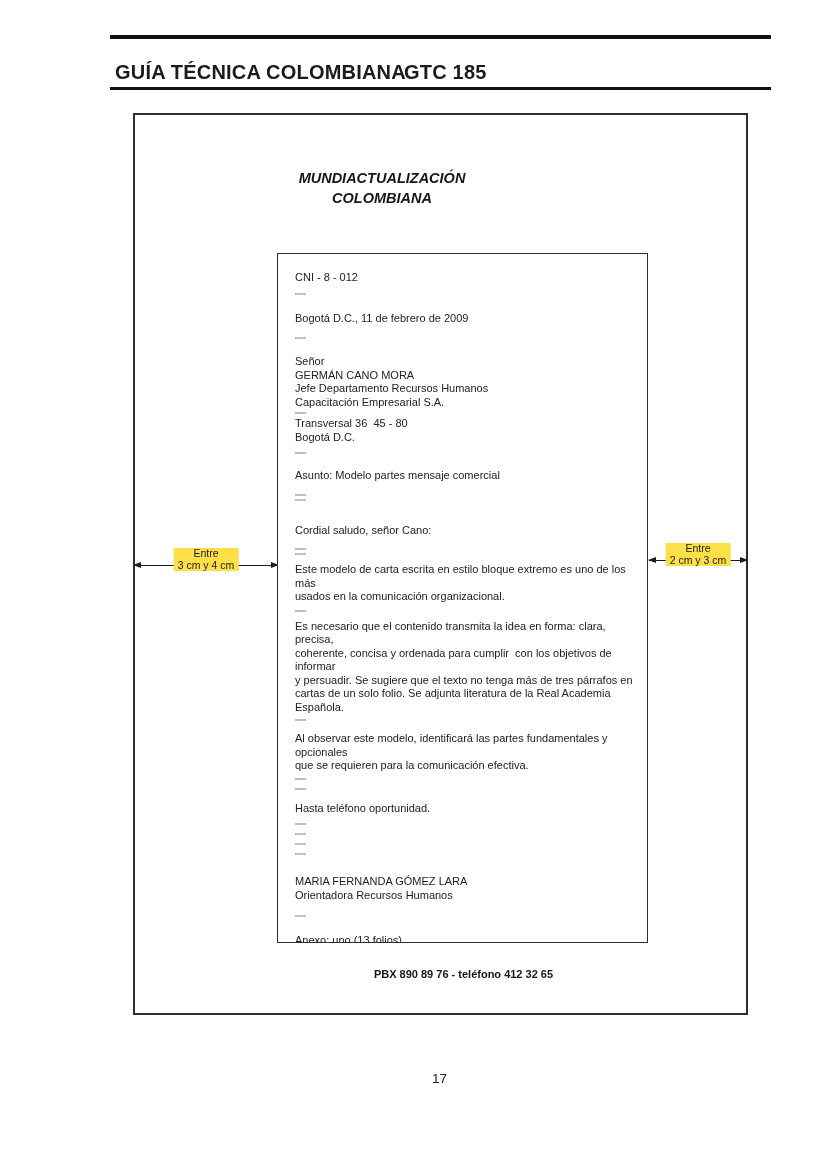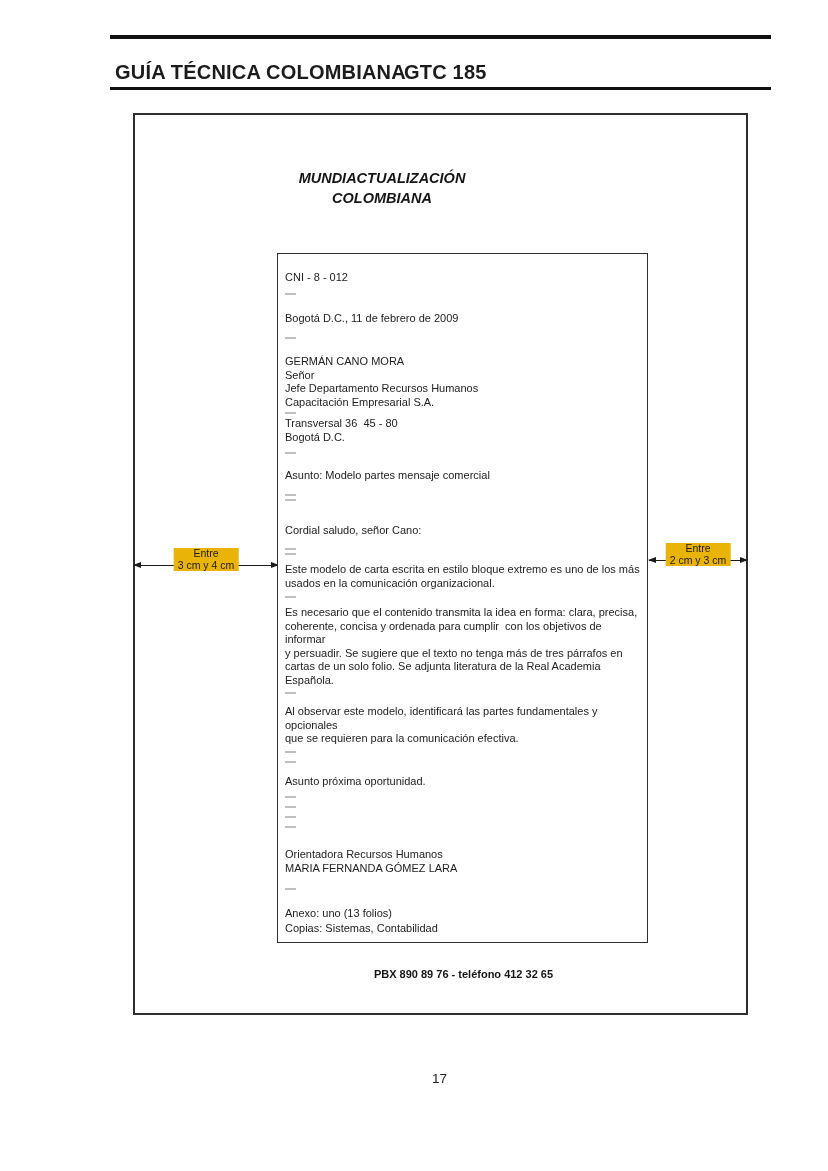--- a/index.html
+++ b/index.html
@@ -16,32 +16,32 @@
   .doc-header .gtc{position:absolute;left:289px;top:0;}
   .header-rule{position:absolute;left:110px;top:87px;width:661px;height:3px;background:#111;}
 
   
   .figure-box{position:absolute;left:133px;top:113px;width:611px;height:898px;border:2px solid #2e2e2e;background:#fff;}
   .letterhead{position:absolute;left:0;top:53px;width:494px;text-align:center;
     font-weight:bold;font-style:italic;font-size:14.5px;line-height:20px;color:#161616;}
 
   
   .letter-box{position:absolute;left:142px;top:138px;width:371px;height:690px;border:1px solid #2e2e2e;background:#fff;
-    padding:17px 7px 0 7px;box-sizing:border-box;overflow:hidden;}
+    padding:17px 7px 0 17px;box-sizing:border-box;overflow:hidden;}
   .lline{white-space:pre-wrap;font-size:11px;line-height:13.5px;color:#222;}
   .attach .lline{line-height:15px;}
   .dash{width:11px;height:2px;background:#bfbfbf;}
 
   
   .annot{position:absolute;height:38px;font-size:10.5px;color:#1b1b1b;}
   .annot .aline{position:absolute;left:1px;right:1px;top:20px;height:1px;background:#1b1b1b;}
   .annot .ah{position:absolute;top:17px;width:0;height:0;border-top:3.5px solid transparent;border-bottom:3.5px solid transparent;}
   .annot .ah.l{left:0;border-right:8px solid #1b1b1b;}
   .annot .ah.r{right:0;border-left:8px solid #1b1b1b;}
-  .annot .albl{position:absolute;left:50%;top:3px;transform:translateX(-50%);background:#eab308;
+  .annot .albl{position:absolute;left:50%;top:3px;transform:translateX(-50%);background:#fde047;
     text-align:center;line-height:11.5px;padding:0 4px;white-space:nowrap;}
   .annot-left{left:-2px;top:430px;width:146px;}
   .annot-right{left:513px;top:425px;width:100px;}
 
   
   .letter-footer{position:absolute;left:142px;top:852px;width:373px;text-align:center;
     font-weight:bold;font-size:11px;line-height:15px;color:#161616;}
 
   
   .caption{position:absolute;left:133px;top:1034px;width:613px;text-align:center;font-weight:bold;font-size:13px;color:#161616;}
@@ -91,22 +91,22 @@
     </div>
 
     <div class="letter-box">
       <div class="lline">CNI - 8 - 012</div>
       <div class="dash mt8"></div>
 
       <div class="lline mt17">Bogotá D.C., 11 de febrero de 2009</div>
       <div class="dash mt12"></div>
 
       <div class="mt16">
+        <div class="lline">Señor</div>
         <div class="lline">GERMÁN CANO MORA</div>
-        <div class="lline">Señor</div>
         <div class="lline">Jefe Departamento Recursos Humanos</div>
         <div class="lline">Capacitación Empresarial S.A.</div>
       </div>
       <div class="dash mt4"></div>
 
       <div class="mt4">
         <div class="lline">Transversal 36  45 - 80</div>
         <div class="lline">Bogotá D.C.</div>
       </div>
       <div class="dash mt10"></div>
@@ -127,29 +127,29 @@
 coherente, concisa y ordenada para cumplir  con los objetivos de informar
 y persuadir. Se sugiere que el texto no tenga más de tres párrafos en
 cartas de un solo folio. Se adjunta literatura de la Real Academia Española.</div>
       <div class="dash mt5"></div>
 
       <div class="lline mt11">Al observar este modelo, identificará las partes fundamentales y opcionales
 que se requieren para la comunicación efectiva.</div>
       <div class="dash mt5"></div>
       <div class="dash mt8"></div>
 
-      <div class="lline mt12">Asunto próxima oportunidad.</div>
+      <div class="lline mt12">Hasta teléfono oportunidad.</div>
       <div class="dash mt8"></div>
       <div class="dash mt8"></div>
       <div class="dash mt8"></div>
       <div class="dash mt8"></div>
 
       <div class="mt20">
+        <div class="lline">MARIA FERNANDA GÓMEZ LARA</div>
         <div class="lline">Orientadora Recursos Humanos</div>
-        <div class="lline">MARIA FERNANDA GÓMEZ LARA</div>
       </div>
       <div class="dash mt13"></div>
 
       <div class="attach mt16">
         <div class="lline">Anexo: uno (13 folios)</div>
         <div class="lline">Copias: Sistemas, Contabilidad</div>
       </div>
       <div class="dash mt6"></div>
 
     </div>

